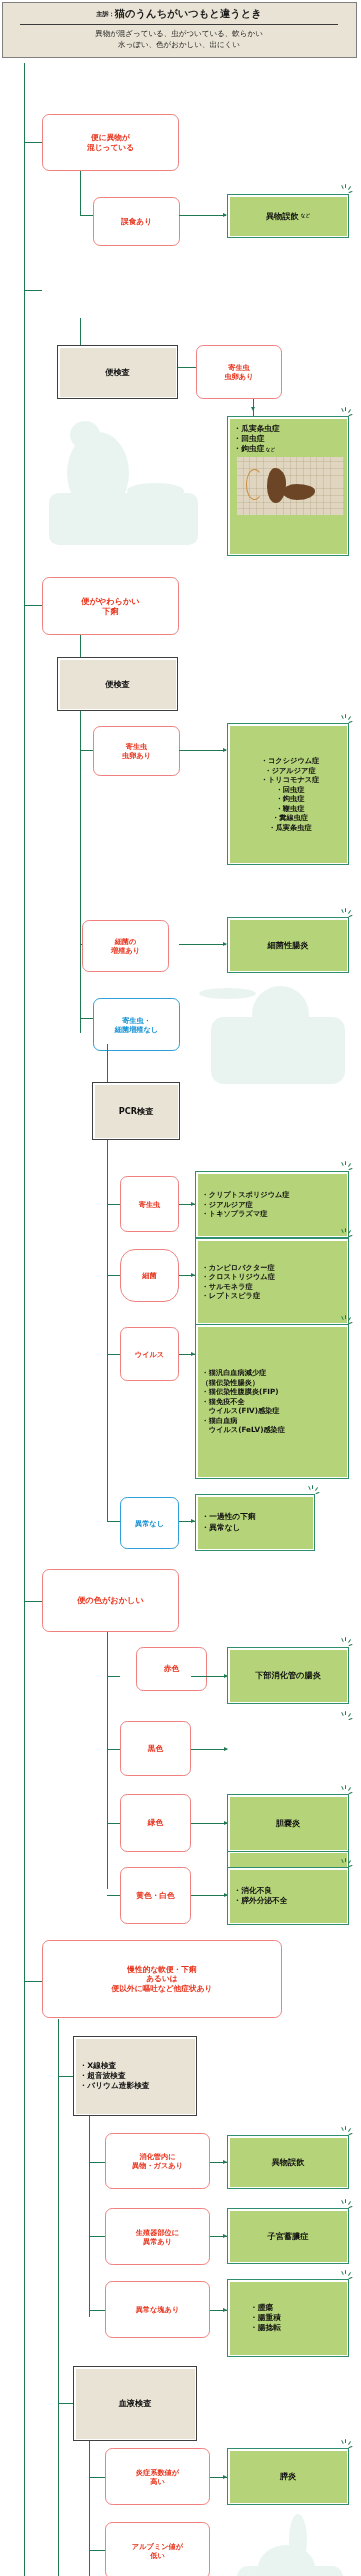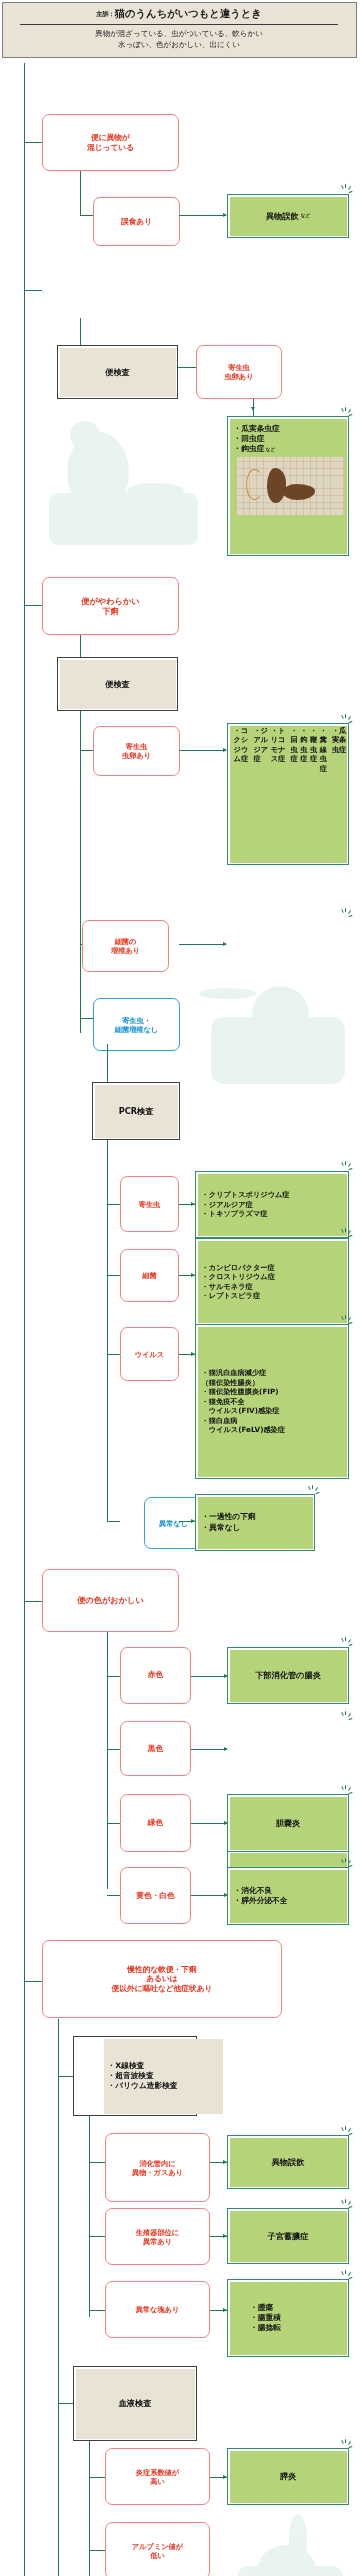--- a/index.html
+++ b/index.html
@@ -117,21 +117,20 @@
     justify-content:center;
     text-align:center;
     color:#111;
     font-weight:bold;
     line-height:1.3;
   }
   .exam .inner.left{
     justify-content:flex-start;
     text-align:right;
     padding-left:4.1px;
-    margin-left:28px;
   }
 
   .dx{                
     position:absolute;
     box-sizing:border-box;
     border:0.8px solid #2f8f6d;
     background:#ffffff;
     padding:1.5px;
   }
   .dx .inner{
@@ -303,21 +302,21 @@
 
   <div class="vline" style="left:80px; top:711px; height:322px;"></div>
 
   <div class="hline" style="left:80px; top:750px; width:13px;"></div>
   <div class="sym fs14" style="left:93px; top:726px; width:87px; height:50px;">
     <span style="white-space:pre-line;">寄生虫
 虫卵あり</span>
   </div>
   <div class="arrow" style="left:179px; top:750px; width:47px;"></div>
   <div class="dx" style="left:227px; top:723px; width:122px; height:142px;">
-    <div class="inner left fs14" style="flex-direction:row;align-items:flex-start;justify-content:center;">
+    <div class="inner left fs14" style="flex-direction:column;align-items:center;justify-content:center;">
       <span>・コクシジウム症</span>
       <span>・ジアルジア症</span>
       <span>・トリコモナス症</span>
       <span>・回虫症</span>
       <span>・鉤虫症</span>
       <span>・鞭虫症</span>
       <span>・糞線虫症</span>
       <span>・瓜実条虫症</span>
     </div>
   </div>
@@ -327,20 +326,25 @@
       <i></i>
       <i></i>
   </div>
 
   <div class="hline" style="left:80px; top:944px; width:13px;"></div>
   <div class="sym fs14" style="left:82px; top:920px; width:87px; height:52px;">
     <span style="white-space:pre-line;">細菌の
 増殖あり</span>
   </div>
   <div class="arrow" style="left:179px; top:944px; width:47px;"></div>
+  <div class="dx" style="left:227px; top:917px; width:122px; height:56px;">
+    <div class="inner fs16">
+      <span>細菌性腸炎</span>
+    </div>
+  </div>
   <div class="spark" style="left:340px; top:908px;">
     <i></i>
       <i></i>
       <i></i>
       <i></i>
   </div>
 
   <div class="hline" style="left:80px; top:1018px; width:13px;"></div>
   <div class="sym blue fs14" style="left:93px; top:992px; width:87px; height:53px;margin-top:6px;">
     <span style="white-space:pre-line;">寄生虫・
@@ -374,21 +378,21 @@
     </div>
   </div>
   <div class="spark" style="left:340px; top:1161px;">
     <i></i>
       <i></i>
       <i></i>
       <i></i>
   </div>
 
   <div class="hline" style="left:107px; top:1275px; width:13px;"></div>
-  <div class="sym fs14" style="left:120px; top:1249px; width:59px; height:53px;">
+  <div class="sym fs14" style="left:120px; top:1249px; width:59px; height:53px;border-radius:15px;">
     <span>細菌</span>
   </div>
   <div class="arrow" style="left:179px; top:1275px; width:15.5px;"></div>
   <div class="dx" style="left:195px; top:1238px; width:154px; height:87px;">
     <div class="inner left fs14" style="flex-direction:column;align-items:flex-start;justify-content:center;">
       <span>・カンピロバクター症</span>
       <span>・クロストリジウム症</span>
       <span>・サルモネラ症</span>
       <span>・レプトスピラ症</span>
     </div>
@@ -417,21 +421,21 @@
     </div>
   </div>
   <div class="spark" style="left:340px; top:1315px;">
     <i></i>
       <i></i>
       <i></i>
       <i></i>
   </div>
 
   <div class="hline" style="left:107px; top:1521px; width:13px;"></div>
-  <div class="sym blue fs14" style="left:120px; top:1497px; width:59px; height:52px;margin-left:24px;">
+  <div class="sym blue fs14" style="left:120px; top:1497px; width:59px; height:52px;">
     <span>異常なし</span>
   </div>
   <div class="arrow" style="left:179px; top:1521px; width:15.5px;"></div>
   <div class="dx" style="left:195px; top:1494px; width:120px; height:57px;">
     <div class="inner left fs15" style="flex-direction:column;align-items:flex-start;justify-content:center;">
       <span>・一過性の下痢</span>
       <span>・異常なし</span>
     </div>
   </div>
   <div class="spark" style="left:307px; top:1485px;">
@@ -441,21 +445,21 @@
       <i></i>
   </div>
 
   <div class="hline" style="left:24px; top:1601px; width:18px;"></div>
   <div class="sym fs16" style="left:42px; top:1569px; width:137px; height:63px;">
     <span>便の色がおかしい</span>
   </div>
   <div class="vline" style="left:107px; top:1632px; height:257px;"></div>
 
   <div class="hline" style="left:107px; top:1676px; width:13px;"></div>
-  <div class="sym fs15" style="left:120px; top:1647px; width:71px; height:57px;font-family:Liberation Mono, monospace;">
+  <div class="sym fs15" style="left:136px; top:1647px; width:71px; height:44px;">
     <span>赤色</span>
   </div>
   <div class="arrow" style="left:191px; top:1676px; width:36px;"></div>
   <div class="dx" style="left:227px; top:1647px; width:122px; height:57px;">
     <div class="inner fs16">
       <span>下部消化管の腸炎</span>
     </div>
   </div>
   <div class="spark" style="left:340px; top:1637px;">
     <i></i>
@@ -528,21 +532,21 @@
   <div class="exam" style="left:73px; top:2036px; width:124px; height:80px;">
     <div class="inner left fs15" style="flex-direction:column;align-items:flex-start;justify-content:center;">
       <span>・X線検査</span>
       <span>・超音波検査</span>
       <span>・バリウム造影検査</span>
     </div>
   </div>
   <div class="vline" style="left:89px; top:2116px; height:201px;"></div>
 
   <div class="hline" style="left:89px; top:2162px; width:16.5px;"></div>
-  <div class="sym fs14" style="left:105px; top:2133px; width:105px; height:69px;">
+  <div class="sym fs14" style="left:105px; top:2133px; width:105px; height:56px;">
     <span style="white-space:pre-line;">消化管内に
 異物・ガスあり</span>
   </div>
   <div class="arrow" style="left:210px; top:2162px; width:16.5px;"></div>
   <div class="dx" style="left:227px; top:2135px; width:122px; height:54px;">
     <div class="inner fs16">
       <span>異物誤飲</span>
     </div>
   </div>
   <div class="spark" style="left:340px; top:2126px;">

